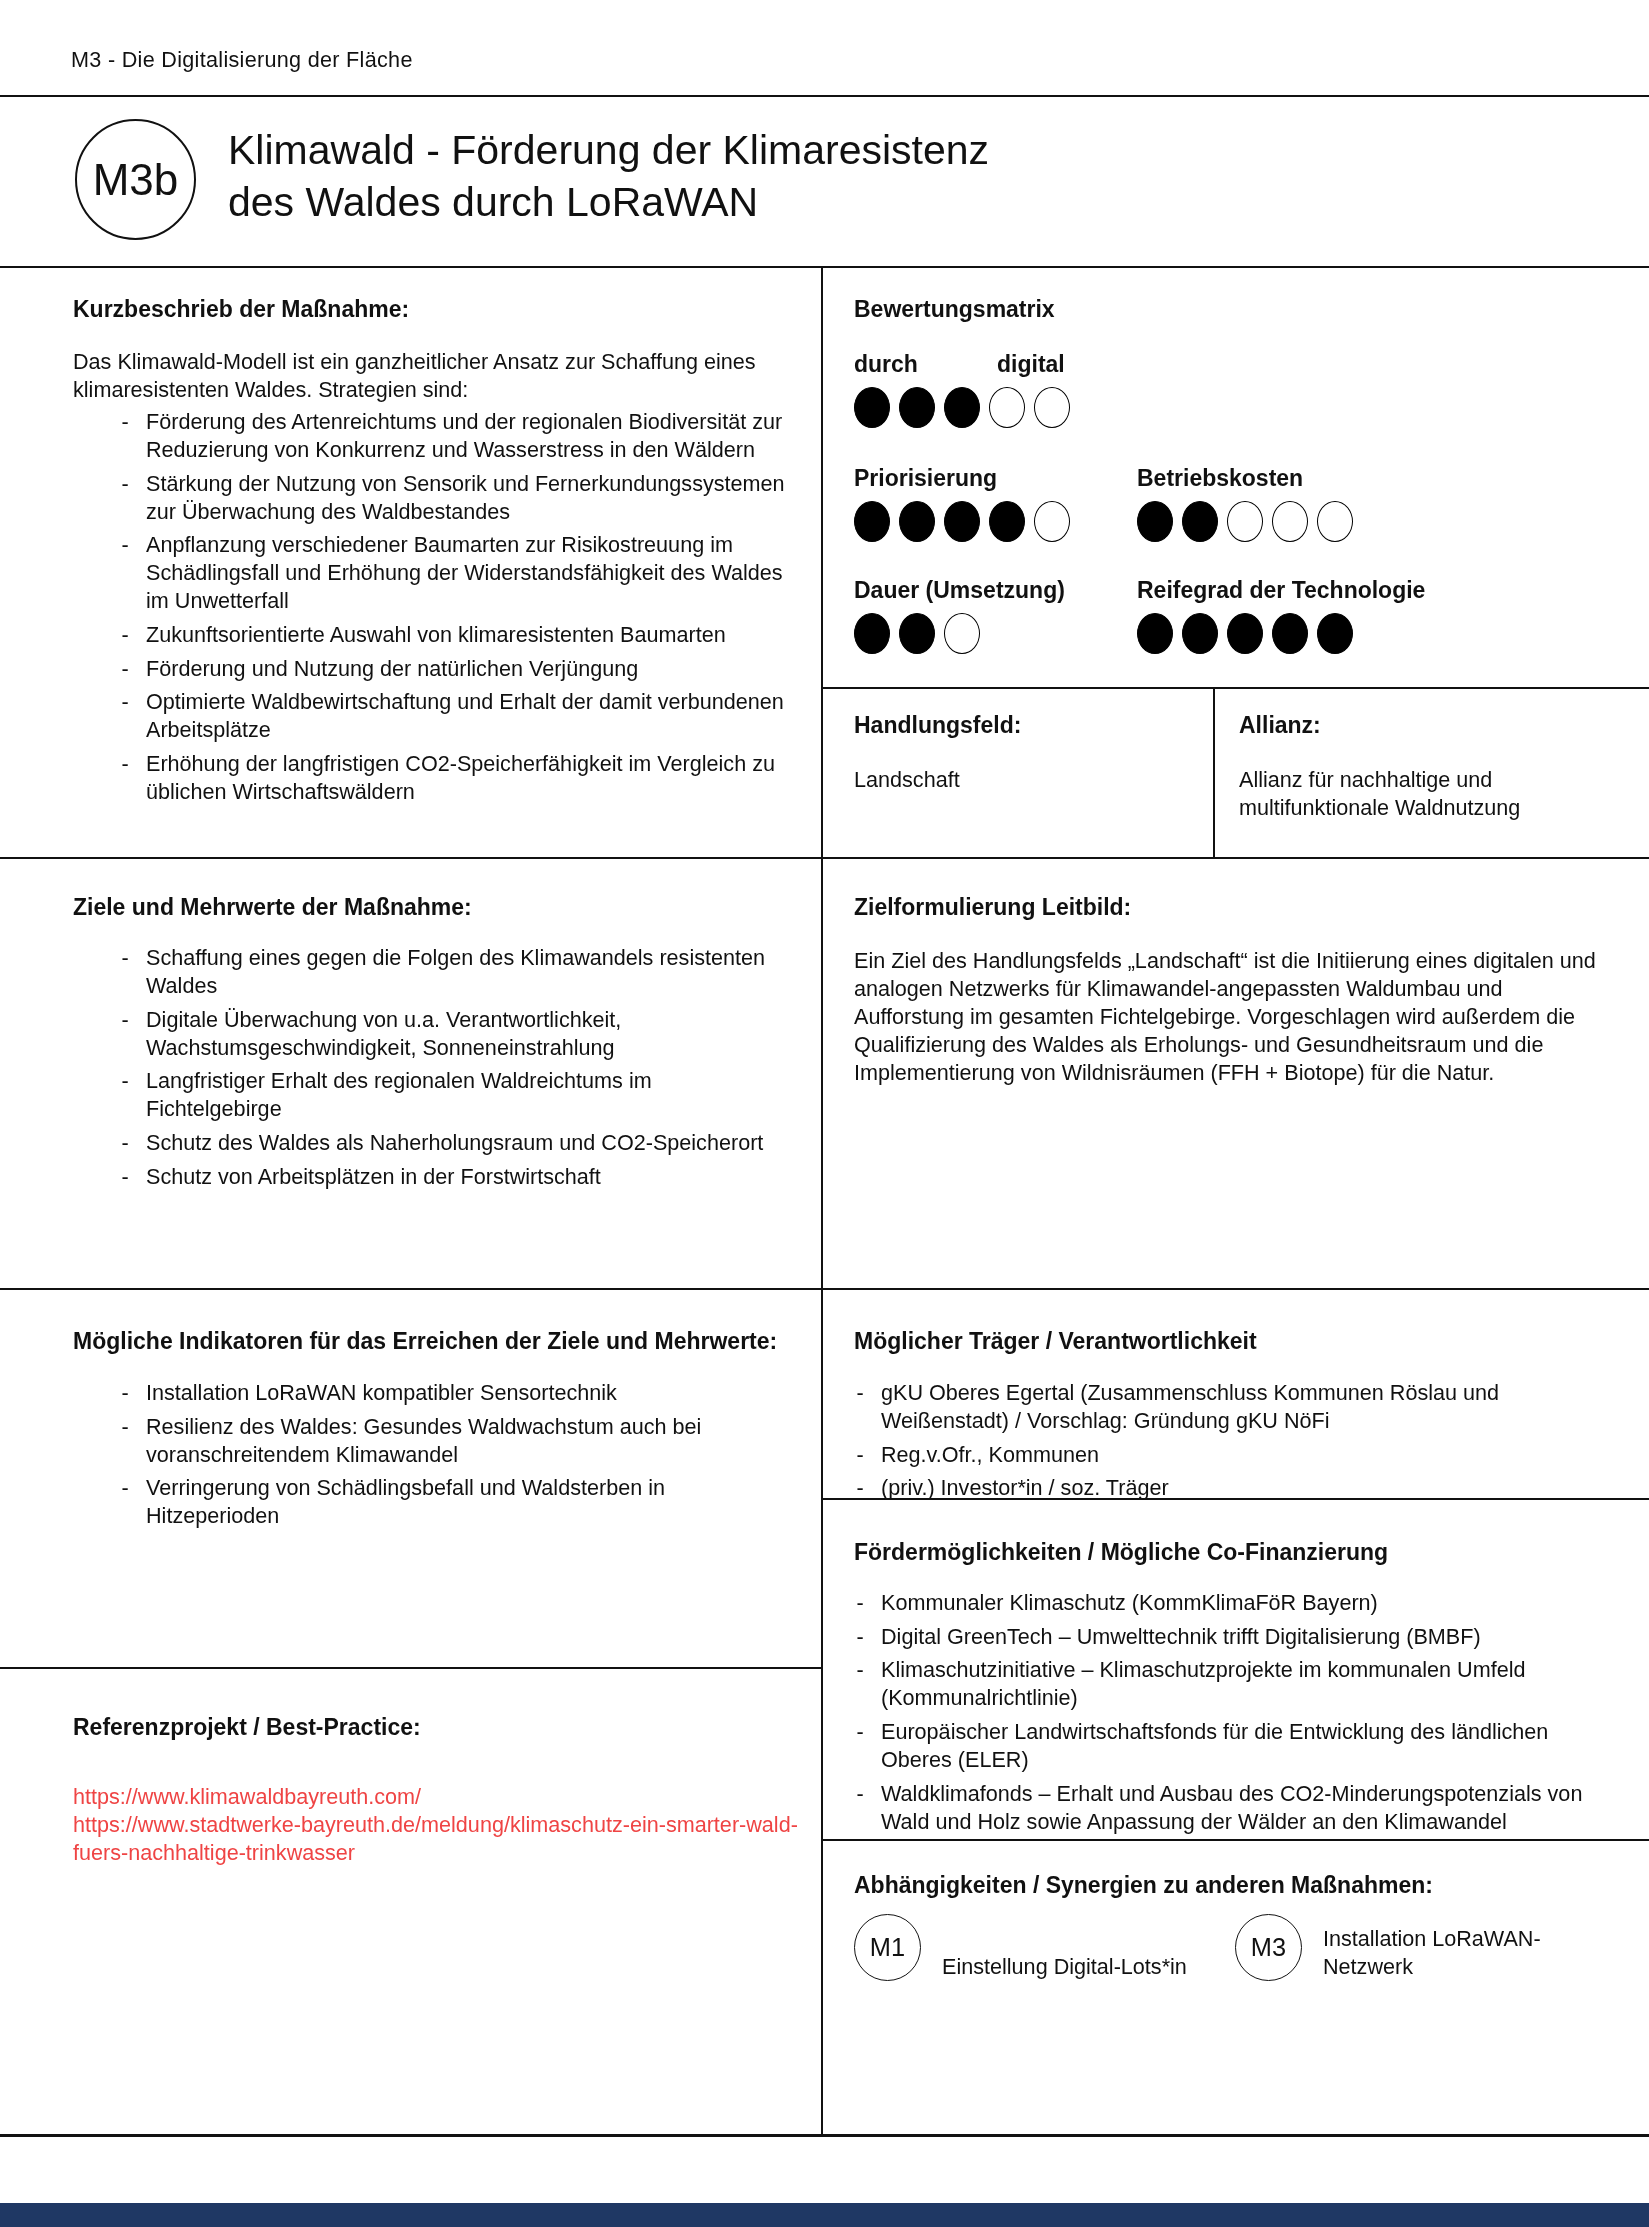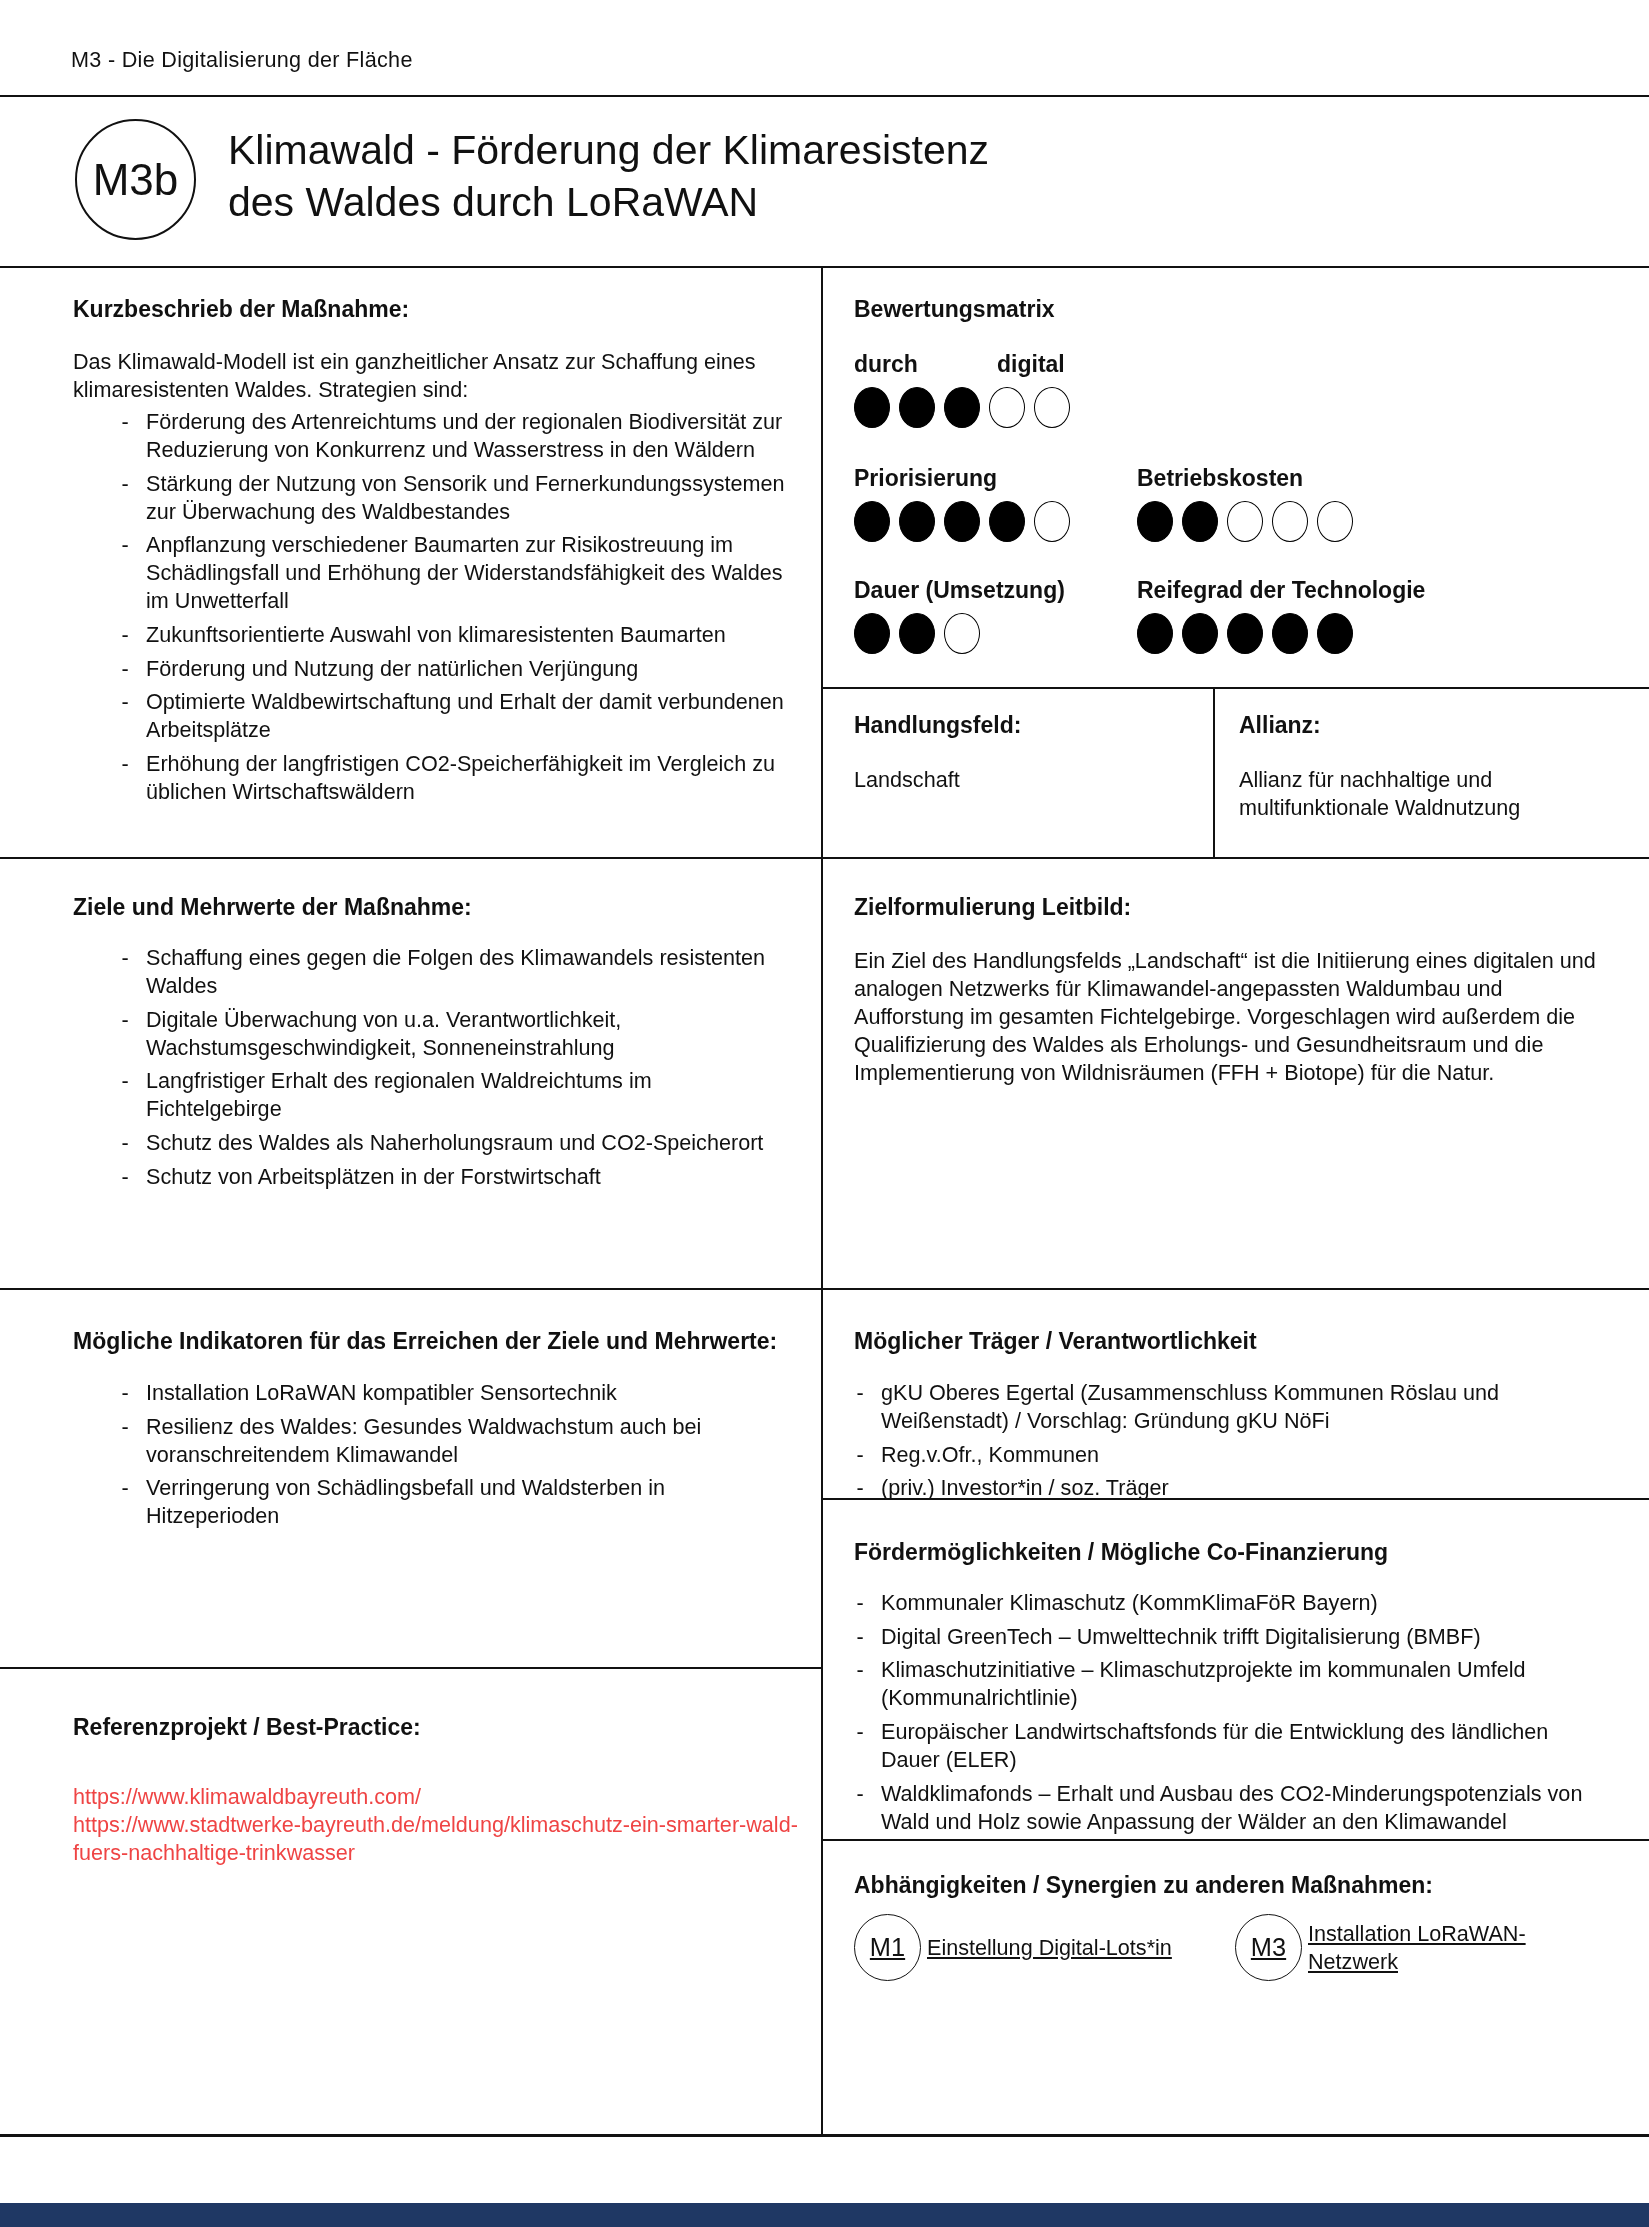--- a/index.html
+++ b/index.html
@@ -33,21 +33,21 @@
   .rating { position:absolute; width:279px; }
   .rating-label { font-size:23px; font-weight:bold; margin-bottom:9px; white-space:nowrap; }
   .rating-label .second { position:absolute; left:143px; top:0; }
   .rating-dots { display:flex; gap:9px; }
   .dot {
     width:36px; height:41px; border:1.9px solid #000; border-radius:50%;
     box-sizing:border-box; background:#fff; display:inline-block;
   }
   .dot.filled { background:#000; }
 
-  .dep-item { position:absolute; display:flex; align-items:center; gap:6px;text-decoration:underline; }
+  .dep-item { position:absolute; display:flex; align-items:flex-end; gap:21px; }
   .dep-circle {
     width:65px; height:65px; border:1.9px solid #111; border-radius:50%;
     display:flex; align-items:center; justify-content:center;
     font-size:25.4px; flex:0 0 auto;
   }
   .dep-label { font-size:21.6px; line-height:28px; }
 
   .url-list { font-size:21.6px; line-height:28px; word-break:break-all; }
   .url-list div { margin:0; }
   a.url { color:#ef4444; text-decoration:none; }
@@ -187,21 +187,21 @@
     <li>Reg.v.Ofr., Kommunen</li>
     <li>(priv.) Investor*in / soz. Träger</li>
   </ul>
 
   <div class="hline" style="top:1498px; left:821px; width:829px"></div>
   <div class="abs sec-heading" style="left:854px; top:1539px">Fördermöglichkeiten / Mögliche Co-Finanzierung</div>
   <ul class="dash abs" style="left:854px; top:1589px; width:749px">
     <li>Kommunaler Klimaschutz (KommKlimaFöR Bayern)</li>
     <li>Digital GreenTech – Umwelttechnik trifft Digitalisierung (BMBF)</li>
     <li>Klimaschutzinitiative – Klimaschutzprojekte im kommunalen Umfeld (Kommunalrichtlinie)</li>
-    <li>Europäischer Landwirtschaftsfonds für die Entwicklung des ländlichen Dauer (ELER)</li>
+    <li>Europäischer Landwirtschaftsfonds für die Entwicklung des ländlichen Oberes (ELER)</li>
     <li>Waldklimafonds – Erhalt und Ausbau des CO2-Minderungspotenzials von Wald und Holz sowie Anpassung der Wälder an den Klimawandel</li>
   </ul>
 
   <div class="hline" style="top:1839px; left:821px; width:829px"></div>
   <div class="abs sec-heading" style="left:854px; top:1872px; width:749px">Abhängigkeiten / Synergien zu anderen Maßnahmen:</div>
 
   <div class="dep-item" style="left:854px; top:1914px">
     <div class="dep-circle">
       <span>M1</span>
     </div>

